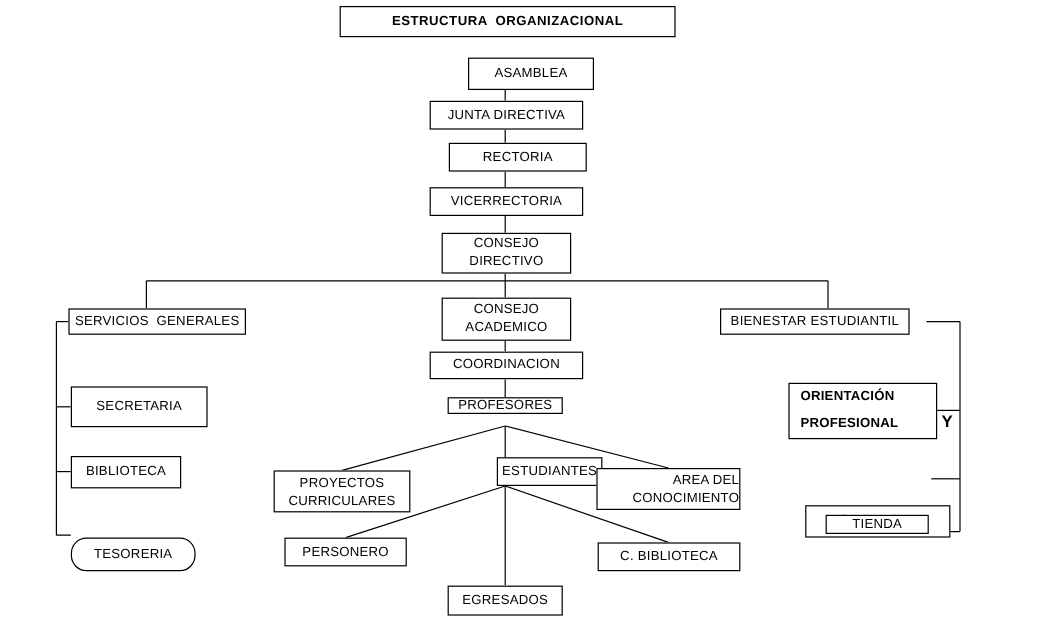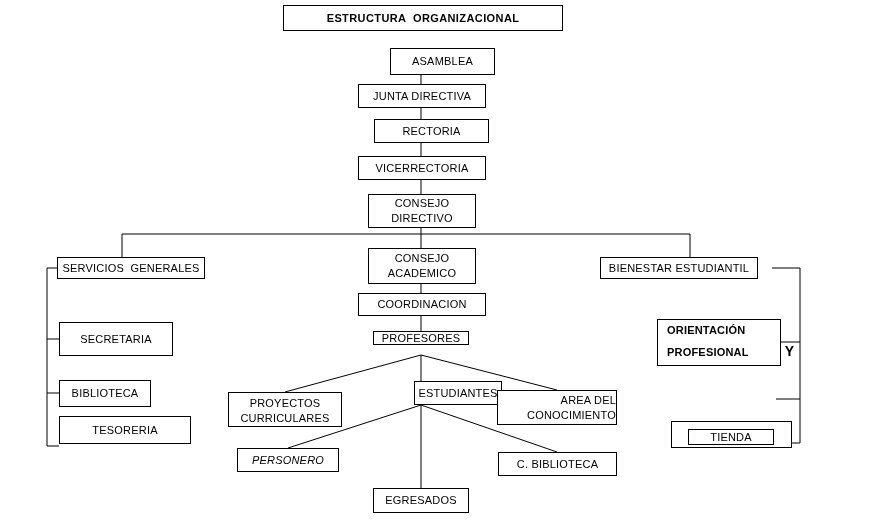--- a/index.html
+++ b/index.html
@@ -129,21 +129,21 @@
   <div class="box" style="left:228px; top:392px; width:114px; height:35px;justify-content:flex-end;">
     <span>PROYECTOS</span>
     <span>CURRICULARES</span>
   </div>
 
   <div class="box" style="left:497px; top:390px; width:120px; height:35px;align-items:flex-end;">
     <span>AREA DEL</span>
     <span>CONOCIMIENTO</span>
   </div>
 
-  <div class="box" style="left:237px; top:448px; width:102px; height:24px;font-style:italic;">
+  <div class="box" style="left:237px; top:448px; width:102px; height:24px;">
     <span>PERSONERO</span>
   </div>
 
   <div class="box" style="left:373px; top:488px; width:96px; height:25px;">
     <span>EGRESADOS</span>
   </div>
 
   <div class="box" style="left:498px; top:452px; width:119px; height:24px;">
     <span>C. BIBLIOTECA</span>
   </div>
@@ -153,21 +153,21 @@
   </div>
 
   <div class="box" style="left:59px; top:322px; width:114px; height:34px;">
     <span>SECRETARIA</span>
   </div>
 
   <div class="box" style="left:59px; top:380px; width:92px; height:27px;">
     <span>BIBLIOTECA</span>
   </div>
 
-  <div class="box" style="left:59px; top:416px; width:132px; height:28px;">
+  <div class="box" style="left:59px; top:448px; width:104px; height:28px;border-radius:13px;">
     <span>TESORERIA</span>
   </div>
 
   <div class="box" style="left:600px; top:257px; width:158px; height:22px;">
     <span>BIENESTAR ESTUDIANTIL</span>
   </div>
 
   <div class="box left-align" style="left:657px; top:319px; width:124px; height:47px;font-weight:bold;">
     <span>ORIENTACIÓN</span>
     <span class="row2">

